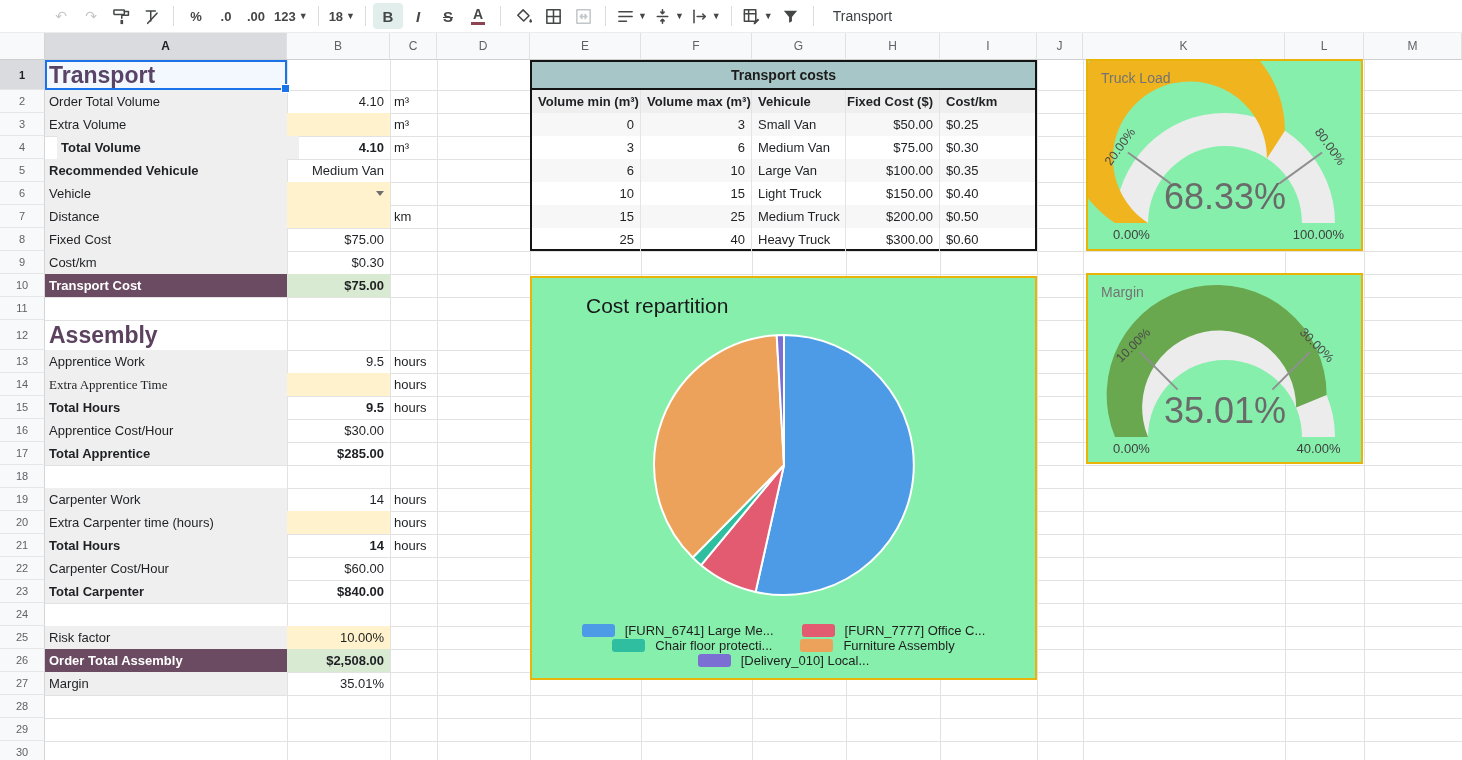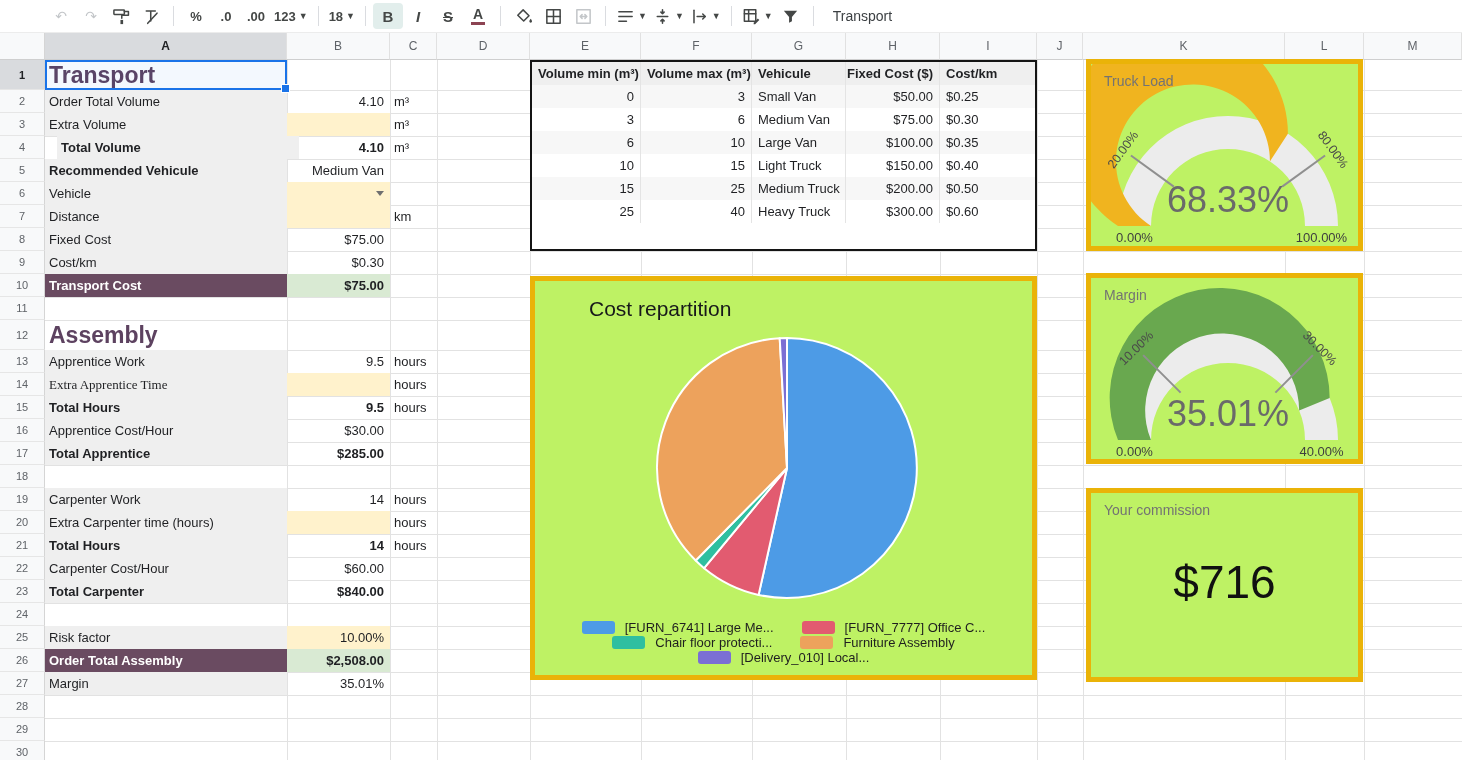--- a/index.html
+++ b/index.html
@@ -42,21 +42,21 @@
   .yellow{background:#fff2cc;}
   .green{background:#d9ead3;}
   .dark{background:#6a4b61;color:#fff;font-weight:700;}
   .title{font-size:23px;font-weight:700;color:#5d4260;overflow:visible;}
   .tri{width:0;height:0;border-left:4.5px solid transparent;border-right:4.5px solid transparent;
     border-top:5px solid #6f6f6f;margin-left:auto;margin-right:2px;}
   
   .selbox{position:absolute;box-sizing:border-box;border:2px solid #1a73e8;background:rgba(26,115,232,0.05);z-index:2;}
   .handle{position:absolute;width:7px;height:7px;background:#1a73e8;border:1px solid #fff;right:-5px;bottom:-5px;}
   
-  .card{position:absolute;background:#bef264;border:5px solid #eab308;box-sizing:border-box;z-index:5;}
+  .card{position:absolute;background:#86efac;border:2px solid #eab308;box-sizing:border-box;z-index:5;}
   .card-title{position:absolute;left:13px;top:9px;font-size:14px;color:#737373;}
   .pie-title{position:absolute;left:18px;top:16px;font-size:21px;color:#17181a;margin-left:36px;}
   .legend{position:absolute;left:0;bottom:10px;width:100%;display:flex;flex-direction:column;z-index:2;}
   .lg-row{display:flex;justify-content:center;gap:28px;}
   .lg-item{display:flex;align-items:center;gap:10px;font-size:13px;color:#1f1f1f;}
   .swatch{width:33px;height:13px;border-radius:3px;flex:none;}
   .score-val{position:absolute;left:0;top:62px;width:100%;text-align:center;font-size:46px;color:#111;}
   
   #costs-table{position:absolute;box-sizing:border-box;border:2px solid #141414;background:#fff;z-index:5;}
   .ct-title{height:28px;background:#a7c6c7;border-bottom:2px solid #141414;display:flex;align-items:center;
@@ -322,20 +322,21 @@
       <div class="cell lbl" style="left: 45px; top: 639px; width: 242px; height: 23px;">Margin</div>
       <div class="cell num" style="left: 287px; top: 639px; width: 103px; height: 23px;">35.01%</div>
     </div>
   <div id="selection">
       <div class="selbox" style="left: 45px; top: 27px; width: 242px; height: 30px;">
         <span class="handle"></span>
       </div>
     </div>
 
   <div id="costs-table" style="left: 530px; top: 27px; width: 507px; height: 191px;">
+      <div class="ct-title" style="height: 28px;">Transport costs</div>
       <div class="ct-row">
         <div class="ct-cell ct-head ">Volume min (m³)</div>
         <div class="ct-cell ct-head ">Volume max (m³)</div>
         <div class="ct-cell ct-head ">Vehicule</div>
         <div class="ct-cell ct-head ct-r">Fixed Cost ($)</div>
         <div class="ct-cell ct-head ">Cost/km</div>
       </div>
       <div class="ct-row">
         <div class="ct-cell ct-r ct-stripe">0</div>
         <div class="ct-cell ct-r ct-stripe">3</div>
@@ -442,17 +443,13 @@
         <line x1="89.62384566050132" y1="114.6238456605013" x2="52.14718625761431" y2="77.1471862576143" stroke="#8f8f8f" stroke-width="2"></line>
         <text x="45.78322522693537" y="70.78322522693536" text-anchor="middle" dominant-baseline="middle" transform="rotate(-45 45.78322522693537 70.78322522693536)" font-size="12.5" fill="#4a4a4a">10.00%</text>
         <line x1="184.3761543394987" y1="114.62384566050132" x2="221.8528137423857" y2="77.14718625761431" stroke="#8f8f8f" stroke-width="2"></line>
         <text x="228.21677477306463" y="70.78322522693537" text-anchor="middle" dominant-baseline="middle" transform="rotate(45 228.21677477306463 70.78322522693537)" font-size="12.5" fill="#4a4a4a">30.00%</text>
         <text x="137" y="148" text-anchor="middle" font-size="36" fill="#6a6a6a">35.01%</text>
         <text x="43.5" y="178" text-anchor="middle" font-size="13" fill="#3f3f3f">0.00%</text>
         <text x="230.5" y="178" text-anchor="middle" font-size="13" fill="#3f3f3f">40.00%</text>
       </svg>
   </div>
 
-  <div class="card" id="score-card" style="left:1086px;top:455px;width:277px;height:194px;">
-    <div class="card-title">Your commission</div>
-    <div class="score-val">$716</div>
-  </div>
 </div>
 
 </body></html>

